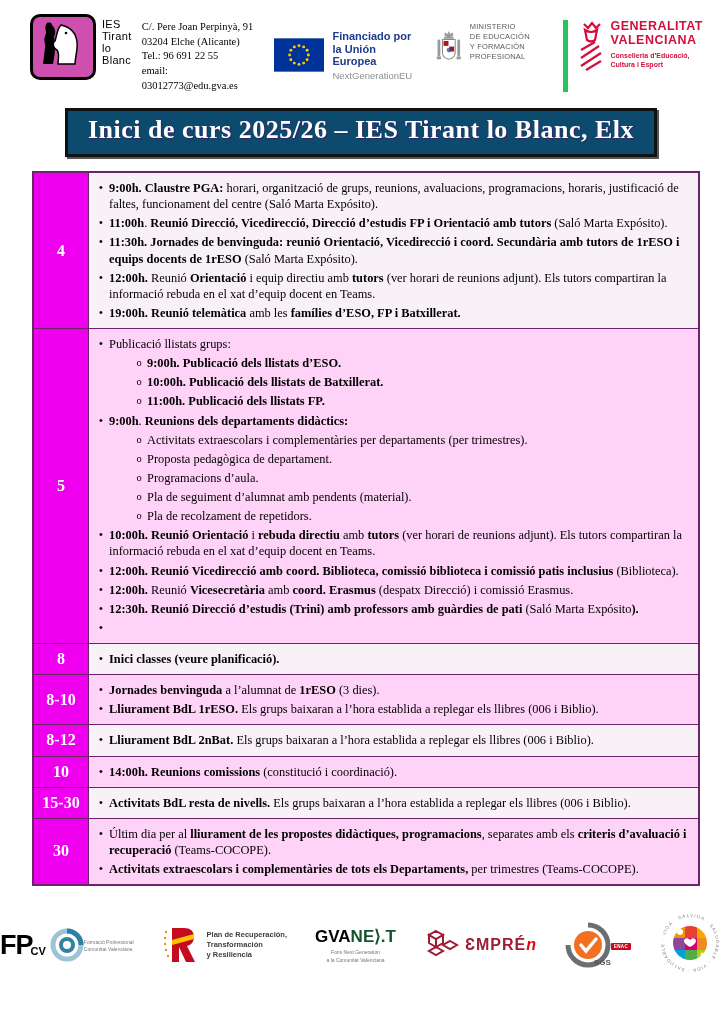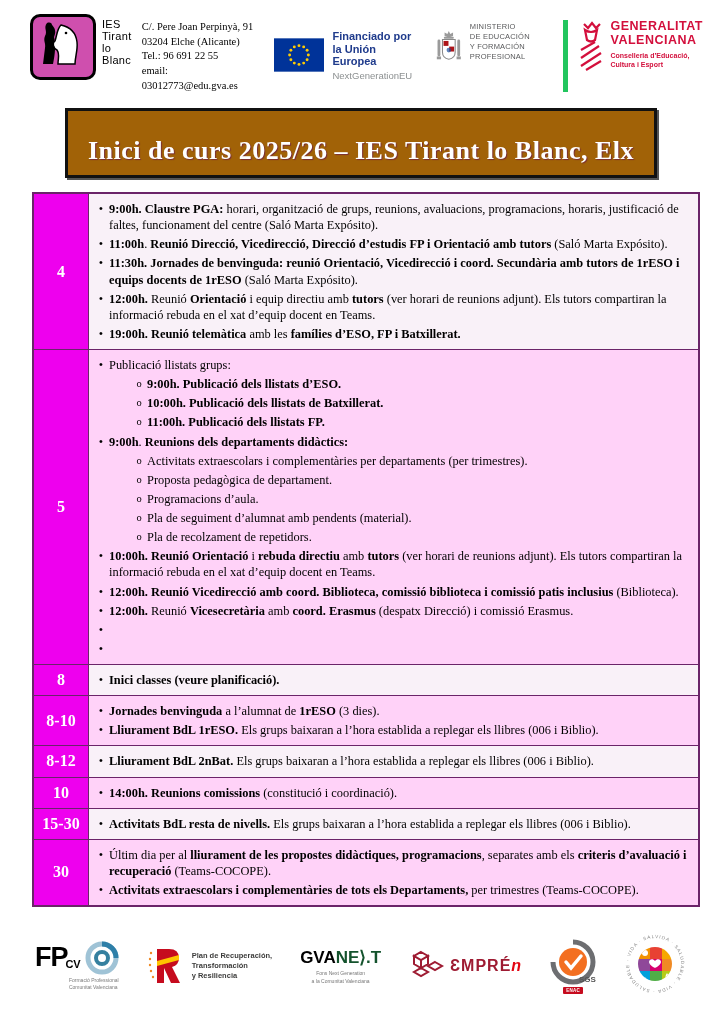--- a/index.html
+++ b/index.html
@@ -21,57 +21,57 @@
   .min-block{display:flex;margin:10px 0 0 22px;}
   .min-text{font-family:"Liberation Sans",sans-serif;font-size:7.5px;color:#58595b;
             line-height:1.35;margin-left:6px;letter-spacing:.2px;}
   .gva-block{display:flex;align-items:flex-start;margin:8px 0 0 14px;border-left:5px solid #22c55e;
              padding-left:10px;height:72px;}
   .gva-text{margin-left:6px;font-family:"Liberation Sans",sans-serif;color:#d30f3c;}
   .gva-text .n{font-size:12.5px;font-weight:bold;letter-spacing:.5px;line-height:1.1;}
   .gva-text .d{font-size:7px;font-weight:bold;margin-top:3px;line-height:1.3;}
 
   
-  .banner{margin:8px auto 0 65px;width:586px;background:#a16207;border:3px solid #111;
-          box-shadow:2px 2px 0 #555;text-align:center;padding:25px 0 9px 0;}
+  .banner{margin:8px auto 0 65px;width:586px;background:#0c4a6e;border:3px solid #111;
+          box-shadow:2px 2px 0 #555;text-align:center;padding:4px 0 9px 0;}
   .banner span{color:#fff;font-size:26px;font-weight:bold;letter-spacing:.5px;
                text-shadow:1px 1px 1px rgba(90,0,90,.55);}
 
   
   .schedule{margin:14px 0 0 32px;width:668px;border:2px solid #6b2469;box-sizing:border-box;}
   .srow{display:flex;border-top:1.5px solid #6b2469;}
   .srow:first-child{border-top:none;}
   .daycell{width:54px;flex:none;background:#ee00ee;color:#fff;font-weight:bold;font-size:16px;
            display:flex;align-items:center;justify-content:center;border-right:1.5px solid #6b2469;}
   .content{flex:1;padding:4px 8px 4px 4px;background:#f9f1f8;}
   .srow.pink .content{background:#ffd2f8;}
   .item{display:flex;font-size:12.4px;line-height:1.3;margin:3px 0;}
   .bullet{flex:none;width:16px;text-align:center;}
   .lvl2{margin-left:38px;}
   .lvl2 .bullet{font-size:10.5px;padding-top:1px;}
   .b{font-weight:bold;}
 
   
   .footer{display:flex;align-items:center;justify-content:center;gap:28px;margin-top:26px;
           font-family:"Liberation Sans",sans-serif;}
-  .fp-logo{display:flex;flex-direction:column;align-items:flex-end;}
+  .fp-logo{display:flex;flex-direction:row;align-items:center;}
   .fp-top{display:flex;align-items:center;}
   .fp-fp{font-size:27px;font-weight:bold;letter-spacing:-1px;}
   .fp-cv{font-size:11px;font-weight:bold;margin:12px 0 0 -2px;}
   .fp-sub{font-size:5px;color:#7a7a7a;line-height:1.5;margin-top:2px;}
   .plan-logo{display:flex;align-items:center;}
   .plan-text{font-size:7.5px;font-weight:bold;color:#3c3c3b;line-height:1.35;margin-left:5px;}
   .gvanext{display:flex;flex-direction:column;align-items:center;}
   .gvanext .big{font-size:17px;font-weight:900;letter-spacing:0;}
   .gvanext .big .red{color:#14532d;}
   .gvanext .sub{font-size:5px;color:#777;line-height:1.5;margin-top:2px;text-align:center;}
   .empren{display:flex;align-items:center;}
   .empren .txt{font-size:16px;font-weight:bold;color:#9e1b32;margin-left:5px;letter-spacing:1px;}
   .empren .txt .n{color:#e30613;font-style:italic;}
-  .sgs-logo{display:flex;flex-direction:column;align-items:center;}
+  .sgs-logo{display:flex;flex-direction:row;align-items:center;}
   .enac{font-size:4.5px;color:#fff;background:#c60b1e;padding:1px 3px;border-radius:1px;
         margin-top:2px;font-weight:bold;letter-spacing:.3px;}
 </style>
 </head>
 <body>
 
 <div class="header">
   <div class="ies-logo">
     <svg width="54" height="54" viewBox="0 0 54 54">
       <path d="M14 6 c-4 5 1 8 -2 13 c-2 5 1 7 0 12 l-2 16 h10 c2 -9 3 -19 1 -27 c3 -6 0 -10 -2 -12 c0 -2 -2 -3 -5 -2 z" fill="#000"></path>
@@ -242,20 +242,21 @@
         <div class="item lvl1">
           <span class="bullet">•</span>
           <span class="txt"><span class="b">12:00h. Reunió Vicedirecció amb coord. Biblioteca, comissió biblioteca i comissió patis inclusius</span><span> (Biblioteca).</span></span>
         </div>
         <div class="item lvl1">
           <span class="bullet">•</span>
           <span class="txt"><span class="b">12:00h.</span><span> Reunió </span><span class="b">Vicesecretària</span><span> amb </span><span class="b">coord. Erasmus</span><span> (despatx Direcció) i comissió Erasmus.</span></span>
         </div>
         <div class="item lvl1">
           <span class="bullet">•</span>
+          <span class="txt"><span class="b">12:30h. Reunió Direcció d’estudis (Trini) amb professors amb guàrdies de pati</span><span> (Saló Marta Expósito</span><span class="b">).</span></span>
         </div>
         <div class="item lvl1">
           <span class="bullet">•</span>
         </div>
       </div>
     </div>
     <div class="srow">
       <div class="daycell">8</div>
       <div class="content">
         <div class="item lvl1">

